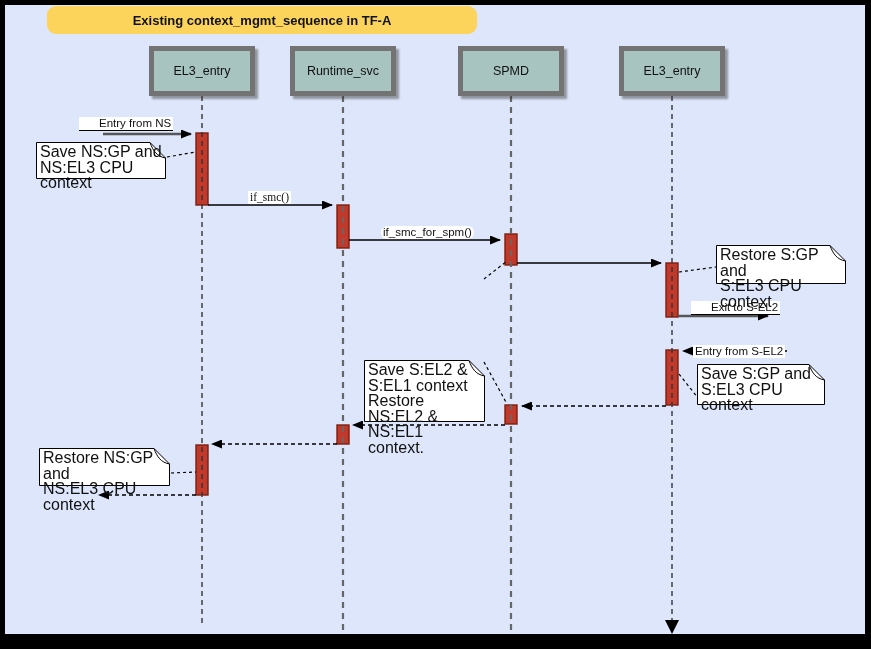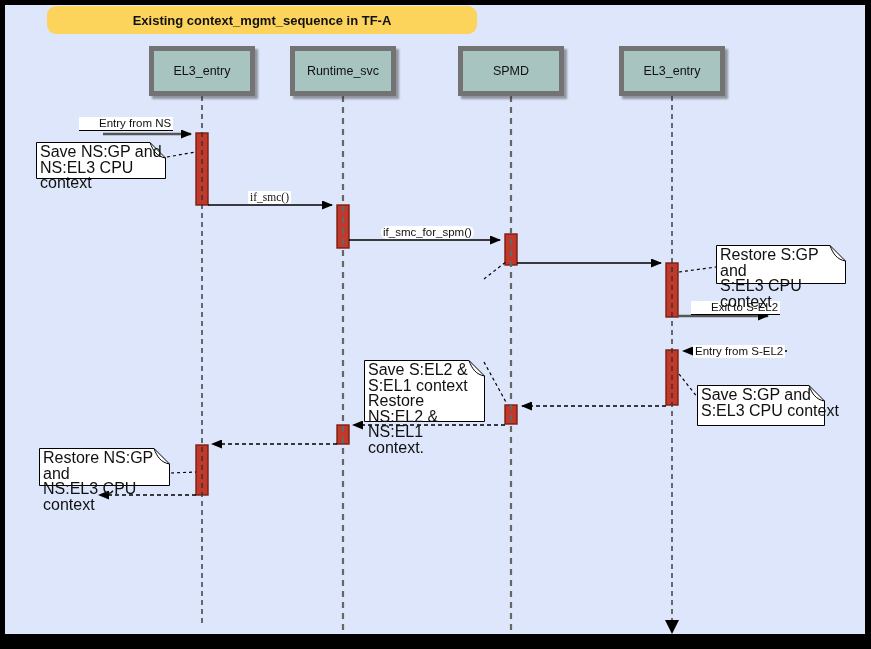--- a/index.html
+++ b/index.html
@@ -31,21 +31,21 @@
   .note { position:absolute; }
   .note svg { position:absolute; left:0; top:0; }
   .note-body { fill:#ffffff; stroke:#000; stroke-width:1; }
   .note-fold { fill:none; stroke:#000; stroke-width:1; }
   .note-text { position:absolute; left:4px; top:2px; right:2px; bottom:2px;
                font-size:16px; line-height:15.5px; color:#111; white-space:pre-line; }
   .note-1 { left:36px;  top:142px; width:130px; height:37px; }
   .note-2 { left:364px; top:252px; width:121px; height:63px; }
   .note-3 { left:716px; top:245px; width:130px; height:39px; }
   .note-4 { left:364px; top:344px; width:121px; height:62px;margin-top:16px; }
-  .note-5 { left:697px; top:385px; width:128px; height:41px;padding-left:23px; }
+  .note-5 { left:697px; top:364px; width:128px; height:41px; }
   .note-6 { left:39px;  top:448px; width:131px; height:38px; }
 </style>
 </head>
 <body>
 
 <div class="frame">
   <div class="canvas"></div>
 
   <svg class="layer" width="871" height="649">
     <defs>

